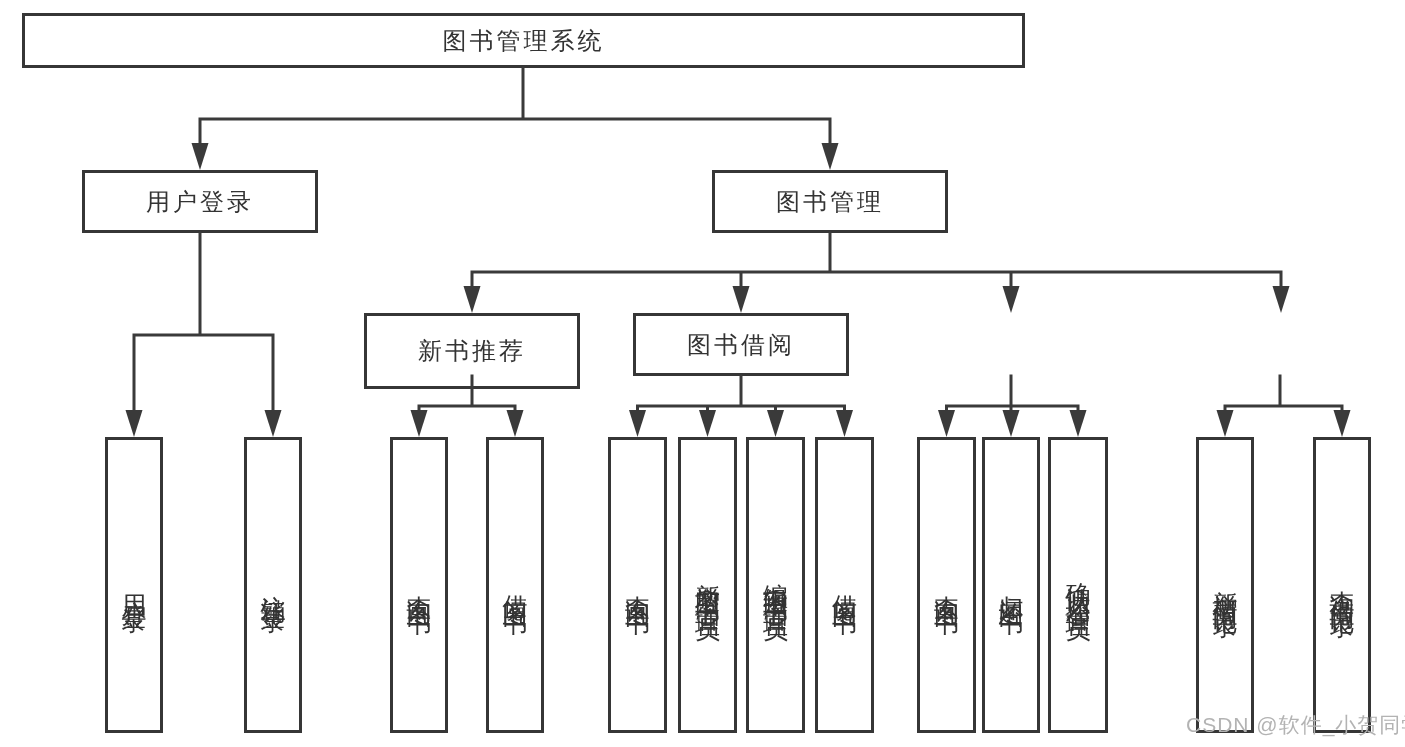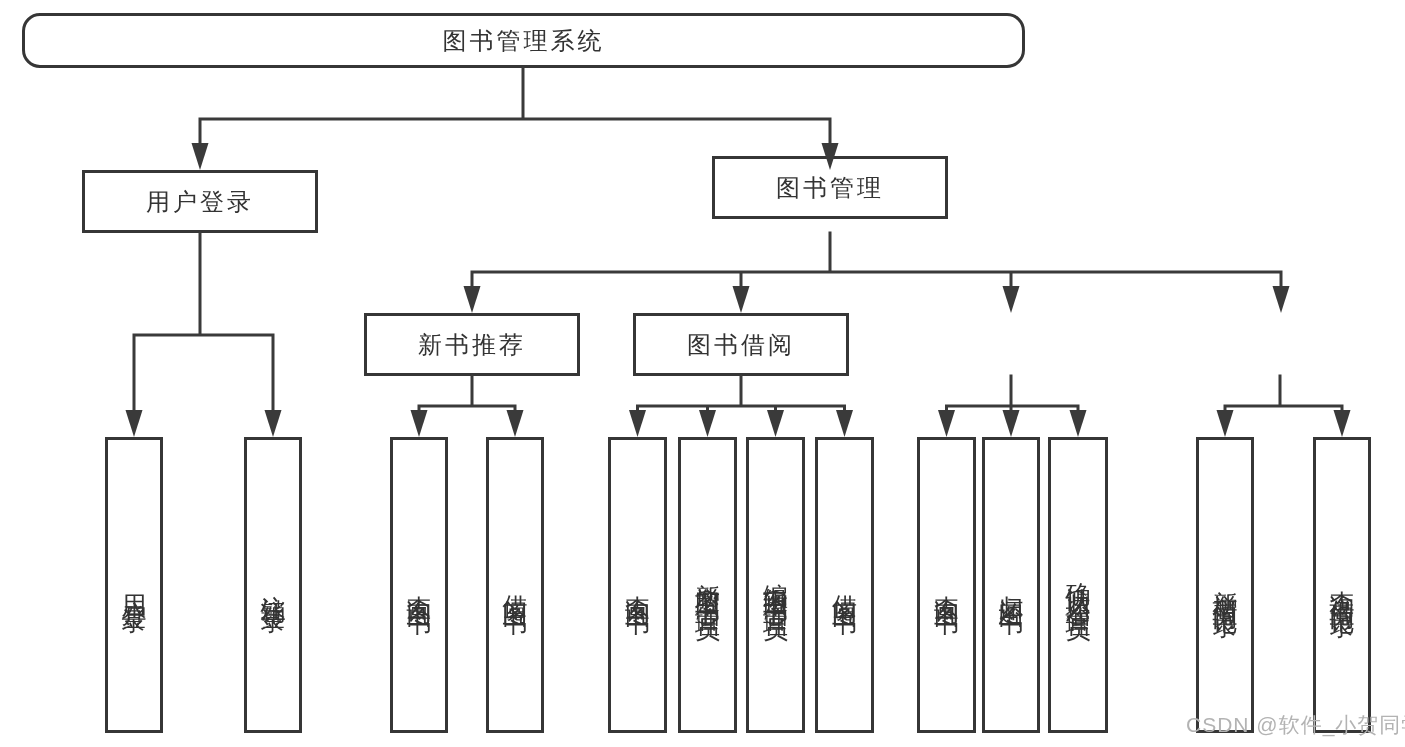--- a/index.html
+++ b/index.html
@@ -68,32 +68,32 @@
       <use href="#arw" x="775.5" y="437"></use>
       <use href="#arw" x="844.5" y="437"></use>
       <use href="#arw" x="946.5" y="437"></use>
       <use href="#arw" x="1011" y="437"></use>
       <use href="#arw" x="1078" y="437"></use>
       <use href="#arw" x="1225" y="437"></use>
       <use href="#arw" x="1342" y="437"></use>
     </g>
   </svg>
 
-  <div class="box" style="left:22px;top:13px;width:1003px;height:55px;border-radius:18px;">
+  <div class="box" style="left:22px;top:13px;width:1003px;height:55px;">
     <span class="lbl">图书管理系统</span>
   </div>
 
   <div class="box" style="left:82px;top:170px;width:236px;height:63px;">
     <span class="lbl">用户登录</span>
   </div>
-  <div class="box" style="left:712px;top:156px;width:236px;height:63px;">
+  <div class="box" style="left:712px;top:170px;width:236px;height:63px;">
     <span class="lbl">图书管理</span>
   </div>
 
-  <div class="box" style="left:364px;top:313px;width:216px;height:63px;">
+  <div class="box" style="left:364px;top:313px;width:216px;height:76px;">
     <span class="lbl">新书推荐</span>
   </div>
   <div class="box" style="left:633px;top:313px;width:216px;height:63px;">
     <span class="lbl">图书借阅</span>
   </div>
 
   <div class="box vbox" style="left:105px;top:437px;width:58px;height:296px;">
     <span class="lbl">用户登录</span>
   </div>
   <div class="box vbox" style="left:244px;top:437px;width:58px;height:296px;">

